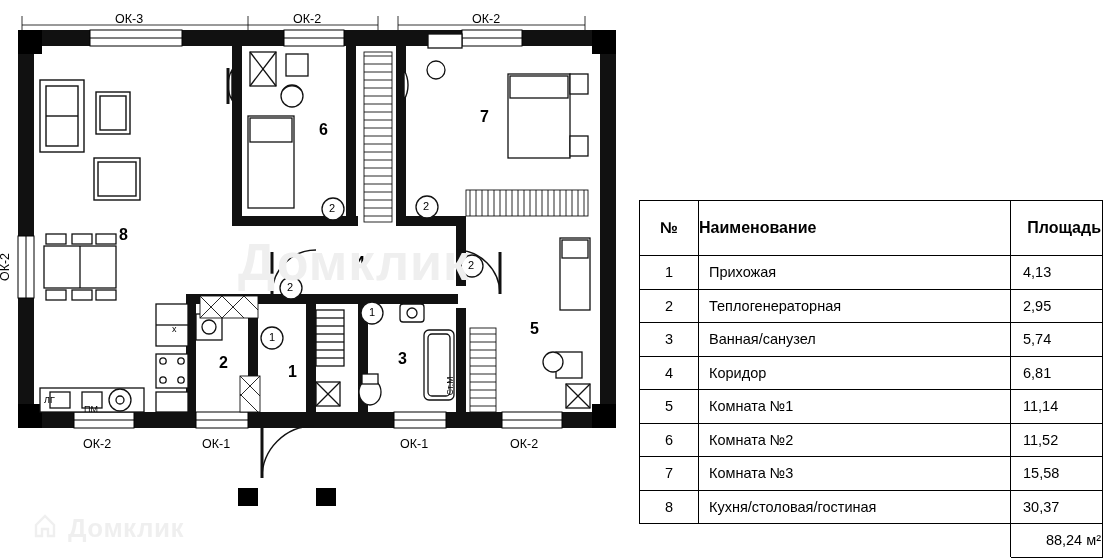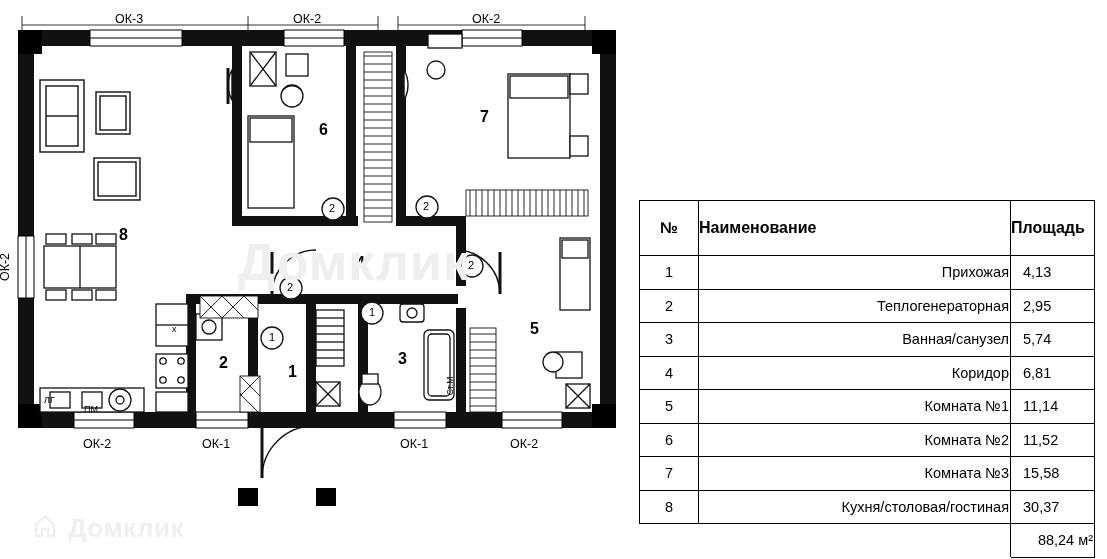--- a/index.html
+++ b/index.html
@@ -80,21 +80,21 @@
   table.legend thead th {
     height: 52px;
     font-weight: bold;
     text-align: center;
     font-size: 16px;
   }
   table.legend tbody td {
     height: 30.5px;
   }
   .col-num   { width: 56px;  text-align: center; }
-  .col-name  { width: 310px; text-align: right; padding-left: 10px; }
+  .col-name  { width: 310px; text-align: left; padding-left: 10px; }
   .col-area  { width: 82px;  text-align: left; padding-left: 12px; }
   .total-row td {
     font-weight: normal;
   }
   .total-row .col-num,
   .total-row .col-name {
     border-left: 1px solid #fff;
     border-bottom: 1px solid #fff;
     border-top: 1px solid #000;
   }
@@ -456,21 +456,21 @@
   </div>
 
   <div class="wm-center">Домклик</div>
 
   <div class="table-wrap">
     <table class="legend">
       <thead>
         <tr>
           <th class="col-num">№</th>
           <th class="col-name" style="text-align:left;padding-left:0;">Наименование</th>
-          <th class="col-area" style="text-align:left;padding-left:0;">Площадь</th>
+          <th class="col-area" style="text-align:right;padding-left:8px;">Площадь</th>
         </tr>
       </thead>
       <tbody>
         <tr>
           <td class="col-num">1</td>
           <td class="col-name">Прихожая</td>
           <td class="col-area">4,13</td>
         </tr>
         <tr>
           <td class="col-num">2</td>

